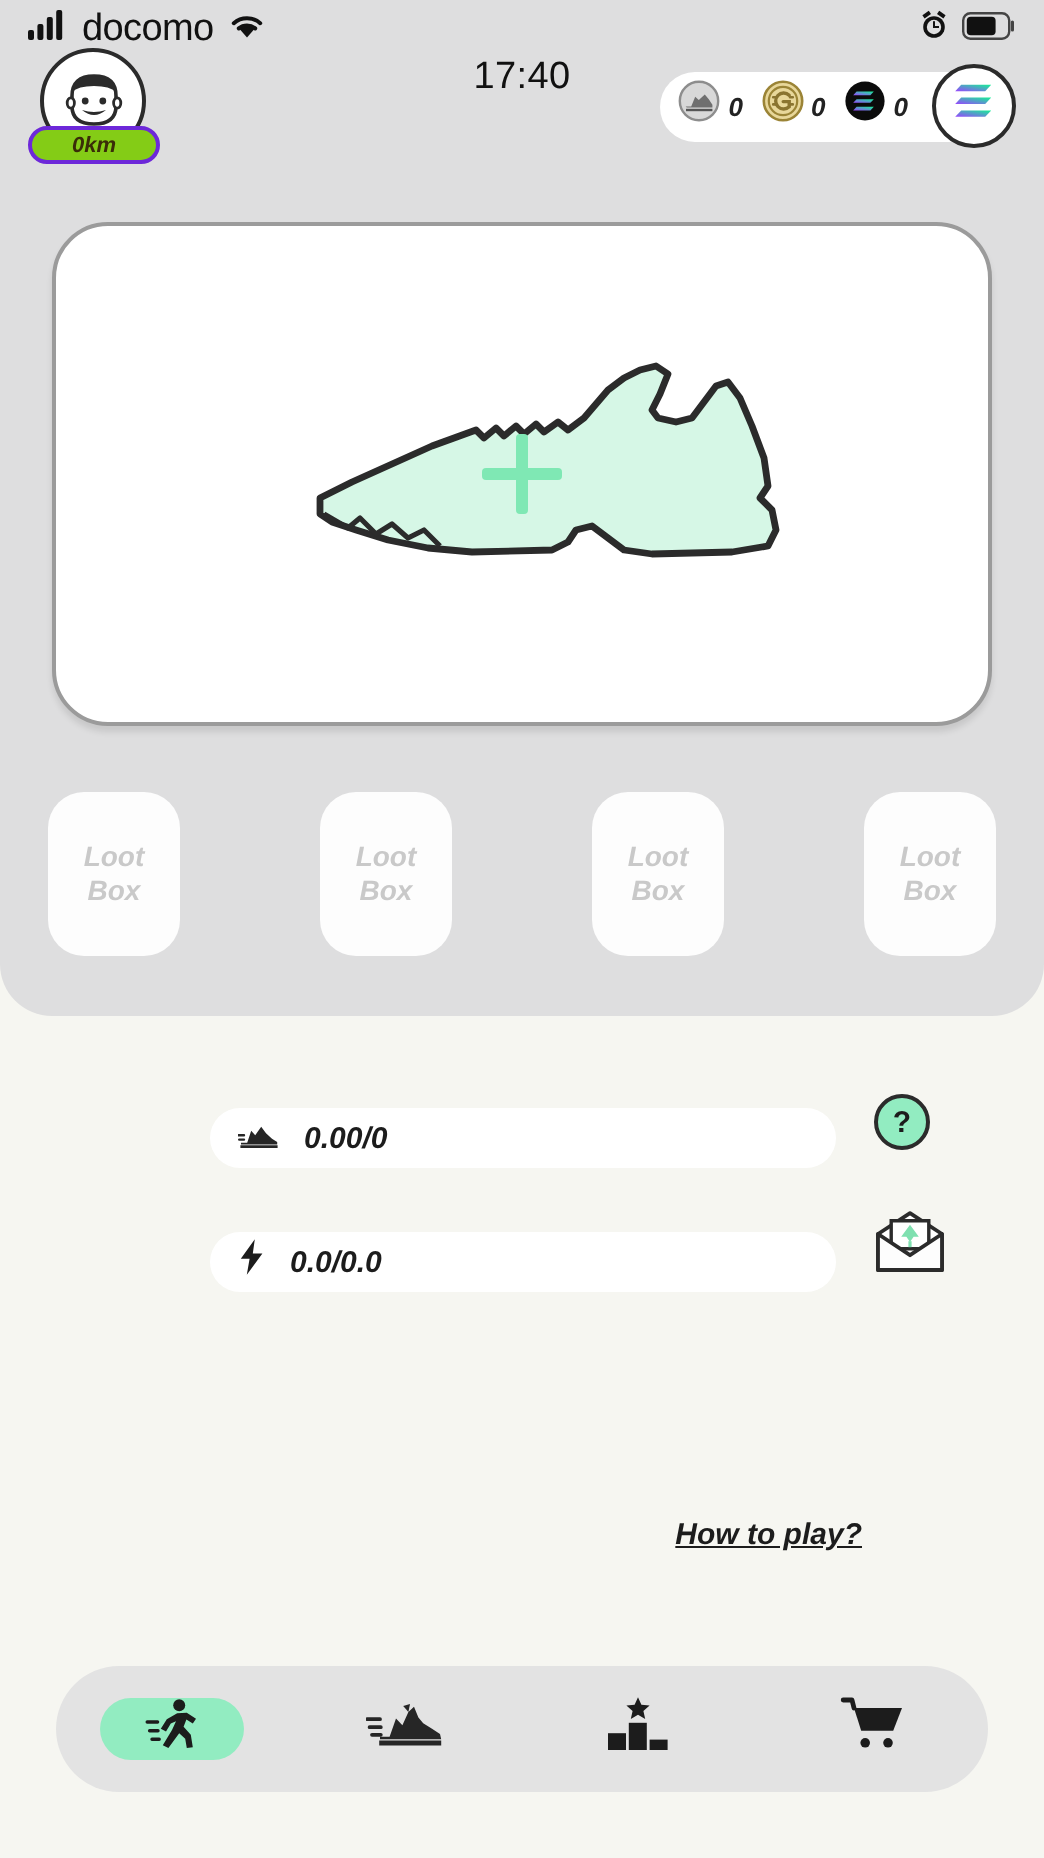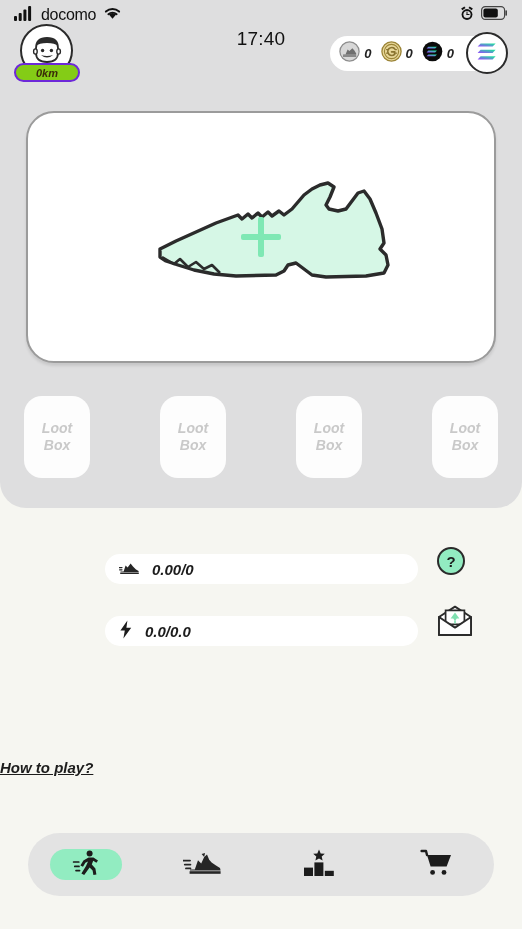--- a/index.html
+++ b/index.html
@@ -11,21 +11,21 @@
   }
   #app { position:relative; width:522px; height:929px; background:#f6f6f1; }
 
   
   .statusbar{
     position:absolute; top:0; left:0; width:522px; height:30px;
     display:flex; align-items:center; padding:0 14px;
     color:#111;
   }
   .sb-left{ display:flex; align-items:center; gap:7px; }
-  .sb-carrier{ font-size:16px; letter-spacing:-.3px; color:#111; }
+  .sb-carrier{ font-size:19px; letter-spacing:-.3px; color:#111; }
   .sb-time{
     position:absolute; left:0; right:0; text-align:center;
     font-size:19px; font-weight:500; letter-spacing:.2px;margin-top:48px;
   }
   .sb-right{ margin-left:auto; display:flex; align-items:center; gap:7px; z-index:2; }
 
   
   .top-panel{
     position:absolute; top:0; left:0; width:522px; height:508px;
     background:#dededf; border-radius:0 0 26px 26px;
@@ -123,21 +123,21 @@
     position:absolute; top:686px; left:151px;
     width:221px; height:54px; border-radius:28px;
     background:#92ecc1; border:3px solid #2b2b2b;
     box-shadow:0 5px 0 #2b2b2b;
     display:flex; align-items:center; justify-content:center;
     font-size:27px; font-weight:700; font-style:italic;
     letter-spacing:1px; color:#1c1c1c;
   }
   .howto{
     position:absolute; top:759px; left:0; width:431px;
-    text-align:left; font-size:15px; font-style:italic;
+    text-align:right; font-size:15px; font-style:italic;
     font-weight:600; color:#1c1c1c; text-decoration:underline;
   }
 
   
   .navbar{
     position:absolute; top:833px; left:28px;
     width:466px; height:63px; border-radius:32px;
     background:#e3e3e3;
     display:flex; align-items:center; justify-content:space-around;
   }

